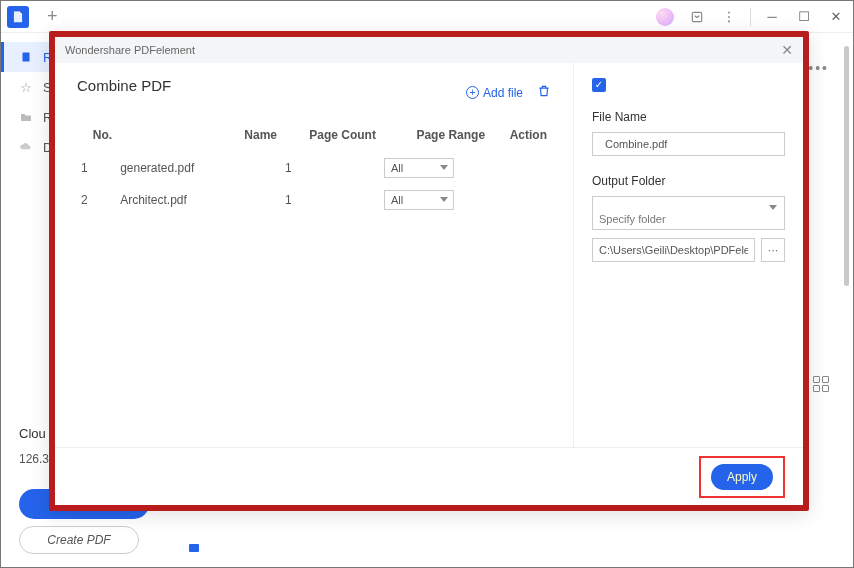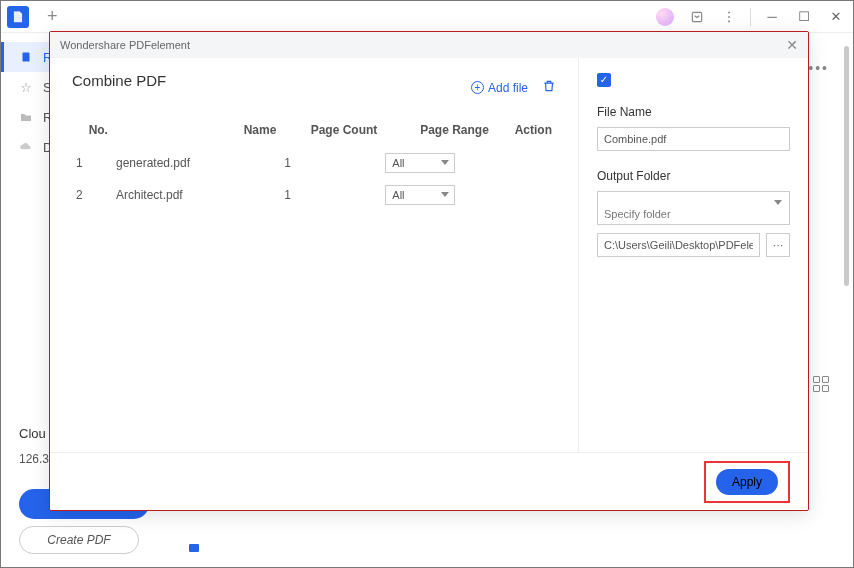--- a/index.html
+++ b/index.html
@@ -27,21 +27,21 @@
 .grid-icon span{border:1px solid #888;border-radius:1px;}
 .kebab { position:absolute; right:24px; top:26px; color:#888; font-size:14px; letter-spacing:2px; cursor:pointer;}
 .cloud-section { position:absolute; left:18px; top:392px; font-size:13px; color:#333;}
 .cloud-size { position:absolute; left:18px; top:418px; font-size:12px; color:#555;}
 .blue-pill { position:absolute; left:18px; top:455px; width:130px; height:30px; background:#2563eb; border-radius:15px;}
 .create-pdf { position:absolute; left:18px; top:492px; width:120px; height:28px; border:1px solid #ccc; border-radius:14px; font-size:12px; color:#555; background:#fff; display:flex;align-items:center;justify-content:center; cursor:pointer;font-style:italic;}
 .small-blue-mark { position:absolute; left:188px; top:510px; width:10px; height:8px; background:#2563eb; border-radius:1px;}
 .scroll-indicator { position:absolute; right:4px; top:12px; width:5px; height:240px; background:#c9c9c9; border-radius:3px;}
 
 
-.modal { position:absolute; left:48px; top:30px; width:760px; height:480px; background:#fff; border:1px solid #b91c1c; border-radius:2px; box-shadow: 0 4px 20px rgba(0,0,0,0.12); display:flex; flex-direction:column; }
+.modal { position:absolute; left:48px; top:30px; width:760px; height:480px; background:#fff; border:6px solid #b91c1c; border-radius:2px; box-shadow: 0 4px 20px rgba(0,0,0,0.12); display:flex; flex-direction:column; }
 .modal-title { height:26px; background:#f3f5f7; display:flex; align-items:center; padding:0 10px; font-size:11px; color:#666;}
 .modal-title .close-x { margin-left:auto; color:#888; font-size:14px; cursor:pointer;}
 .modal-body { flex:1; display:flex; }
 .modal-left { flex:1; padding:14px 22px; }
 .modal-left h2 { font-size:15px; color:#333; font-weight:400; margin-bottom:14px;}
 .left-header { display:flex; align-items:center; margin-bottom:14px;}
 .left-header .actions { margin-left:auto; display:flex; align-items:center; gap:14px;}
 .add-file { color:#2563eb; font-size:12px; display:flex; align-items:center; gap:4px; cursor:pointer;}
 .add-file .circ { width:13px; height:13px; border:1.5px solid #2563eb; border-radius:50%; display:flex;align-items:center;justify-content:center; font-size:10px; line-height:1;}
 .trash { color:#2563eb; cursor:pointer;}
@@ -50,31 +50,31 @@
 .tbl td { padding:6px 4px; color:#555;}
 .tbl .col-no{width:38px;} .tbl .col-name{width:160px;} .tbl .col-pc{width:96px;} .tbl .col-pr{width:106px;} .tbl .col-act{width:60px;}
 .select-sm { width:70px; height:20px; border:1px solid #ccc; background:#fff; font-size:11px; padding:0 18px 0 6px; cursor:pointer; appearance:none; position:relative; display:inline-flex; align-items:center; color:#555;}
 .select-sm-wrap{position:relative; display:inline-block;}
 .select-sm-wrap::after{content:""; position:absolute; right:6px; top:7px; border-left:4px solid transparent;border-right:4px solid transparent;border-top:5px solid #888; pointer-events:none;}
 
 .modal-right { width:230px; border-left:1px solid #eee; padding:14px 18px; font-size:12px; color:#444;}
 .chk-row { display:flex; gap:8px; margin-bottom:18px; line-height:1.4;}
 .chk-row .chk { width:14px; height:14px; background:#2563eb; border-radius:2px; flex-shrink:0; display:flex;align-items:center;justify-content:center; color:#fff; font-size:10px; margin-top:1px; cursor:pointer;}
 .field-label { font-size:12px; color:#333; margin-bottom:8px; font-weight:500;}
-.text-input { width:100%; height:24px; border:1px solid #ccc; padding:0 6px; font-size:11px; color:#555; margin-bottom:18px;}
+.text-input { width:100%; height:24px; border:1px solid #ccc; padding:0 12px; font-size:11px; color:#555; margin-bottom:18px;}
 .select-full-wrap { position:relative; margin-bottom:8px;}
 .select-full { width:100%; height:24px; border:1px solid #ccc; padding:16px 6px; font-size:11px; color:#777; background:#fff; appearance:none; cursor:pointer;}
 .select-full-wrap::after{content:""; position:absolute; right:8px; top:9px; border-left:4px solid transparent;border-right:4px solid transparent;border-top:5px solid #888; pointer-events:none;}
 .path-row { display:flex; gap:6px;}
 .path-input { flex:1; height:24px; border:1px solid #ccc; padding:0 6px; font-size:11px; color:#555; overflow:hidden; white-space:nowrap;}
 .browse { width:24px; height:24px; border:1px solid #ccc; background:#fff; font-size:11px; color:#666; cursor:pointer;}
 
 .modal-footer { height:58px; border-top:1px solid #eee; display:flex; align-items:center; justify-content:flex-end; padding:0 18px;}
 .apply-wrap { border:2px solid #e33; padding:6px 10px;}
-.apply-btn { background:#2563eb; color:#000000; border:none; border-radius:14px; height:26px; width:62px; font-size:12px; cursor:pointer;}
+.apply-btn { background:#2563eb; color:#fef9c3; border:none; border-radius:14px; height:26px; width:62px; font-size:12px; cursor:pointer;}
 </style>
 </head>
 <body>
 
 <div class="app-window">
 
   <div class="titlebar">
     <div class="logo">
       <svg viewBox="0 0 24 24" fill="#fff">
           <path d="M5 3h10l4 4v14H5z" opacity="0.9"></path>

